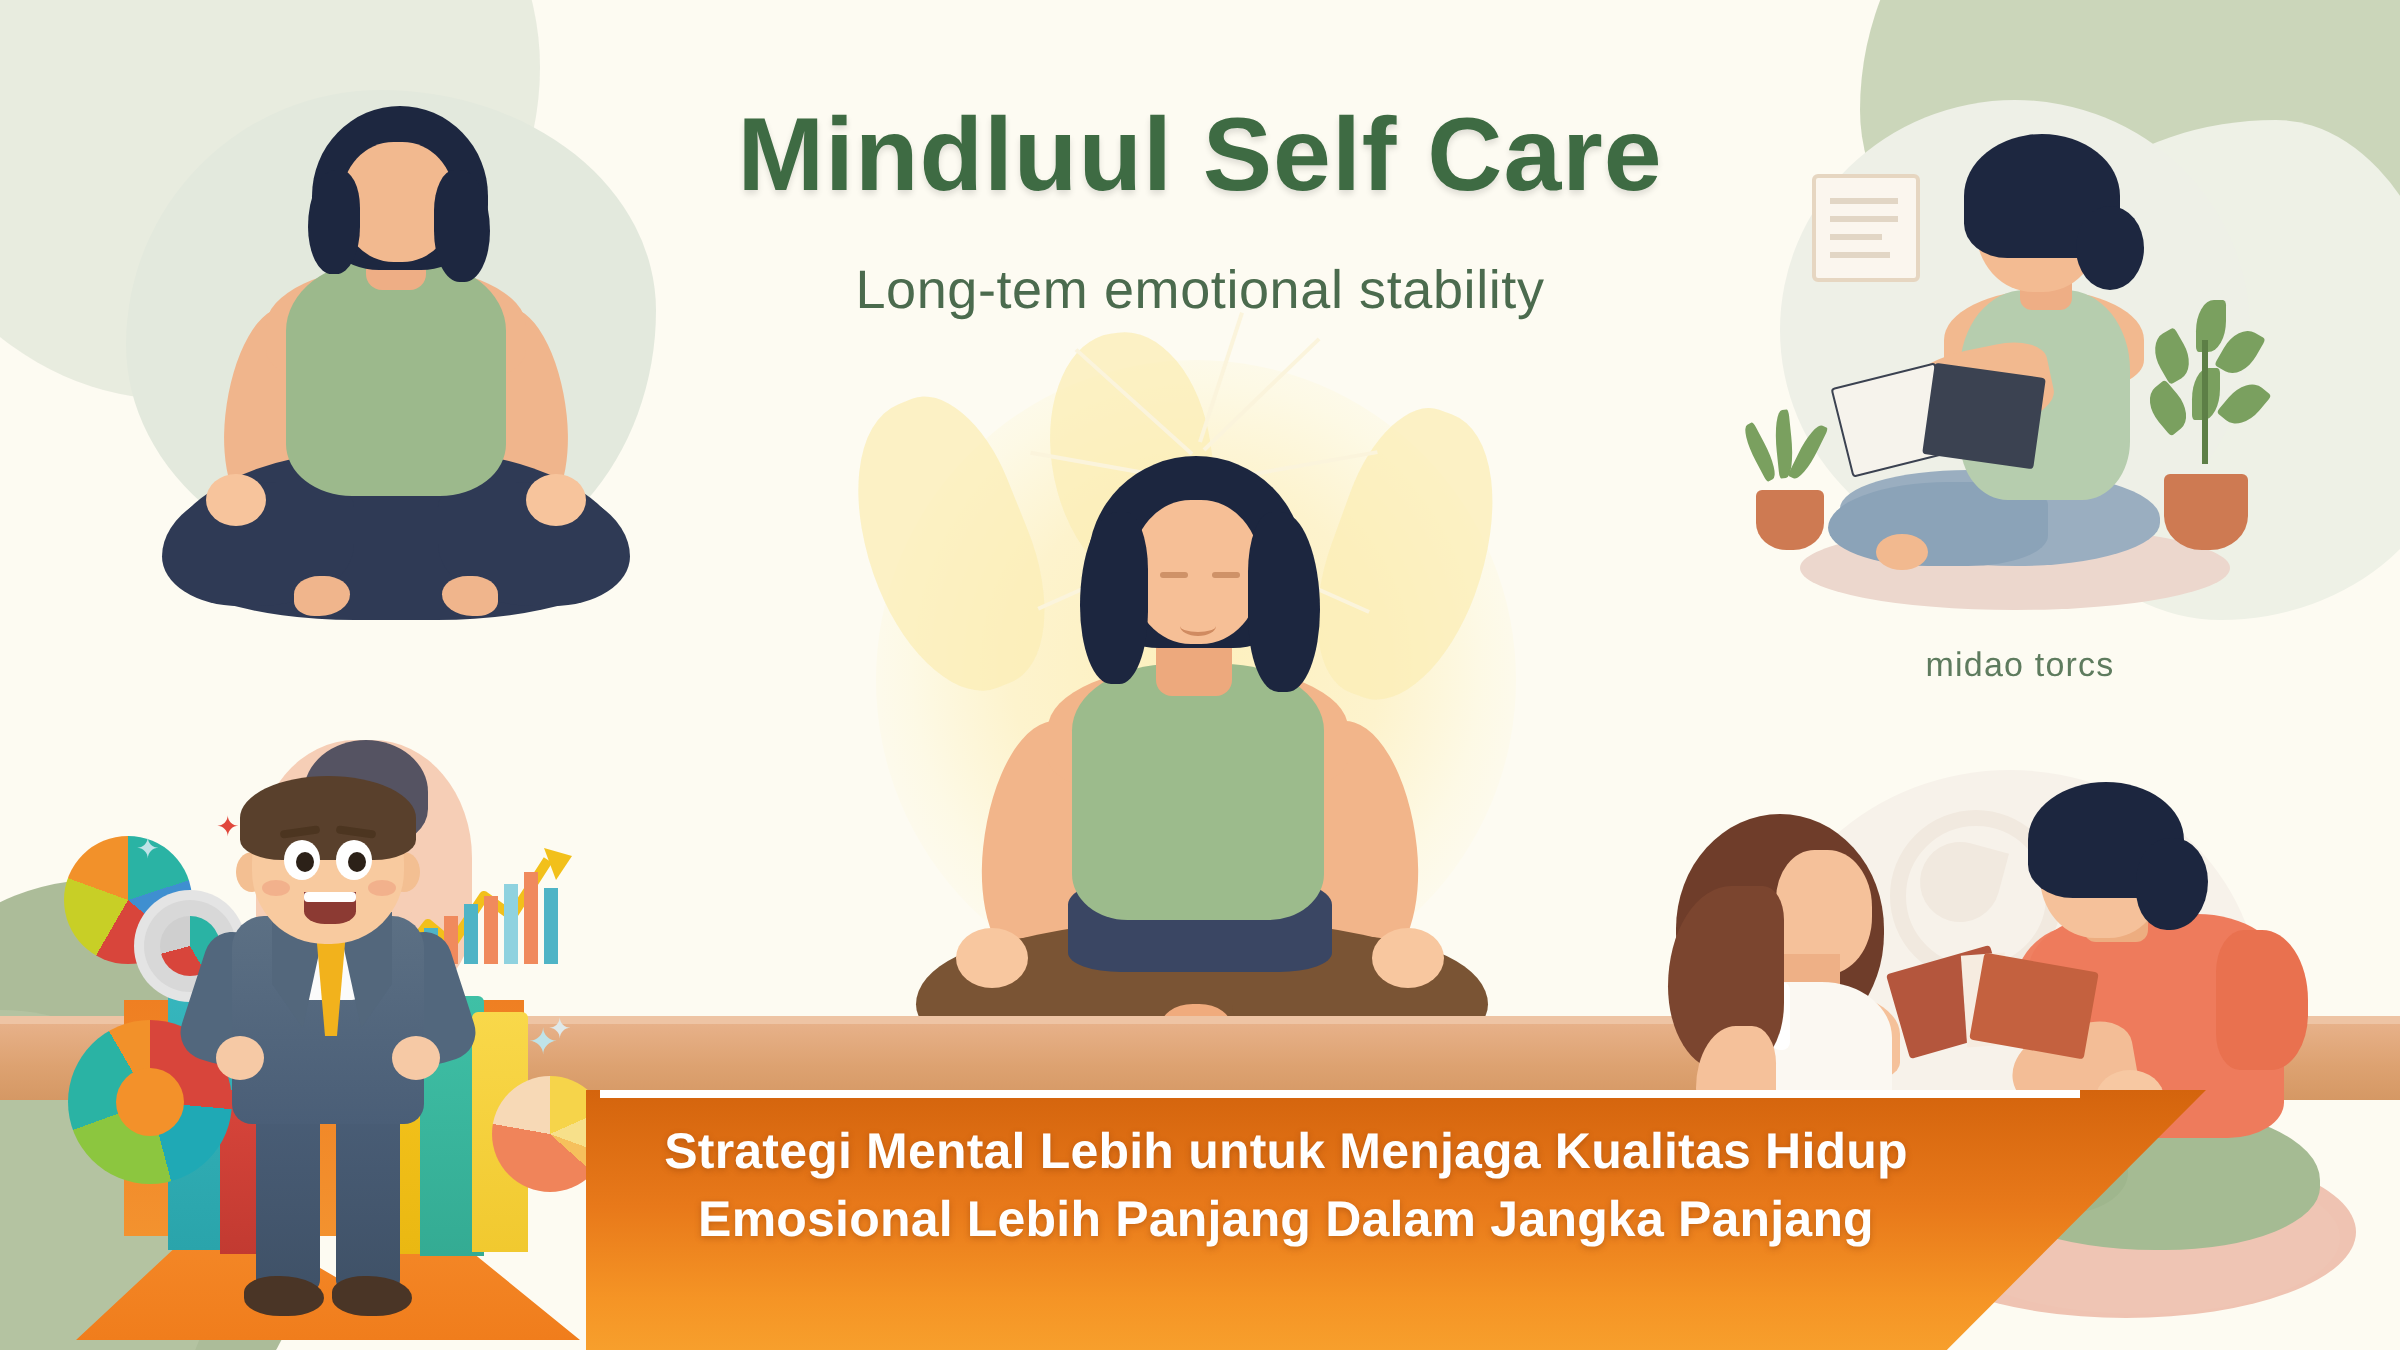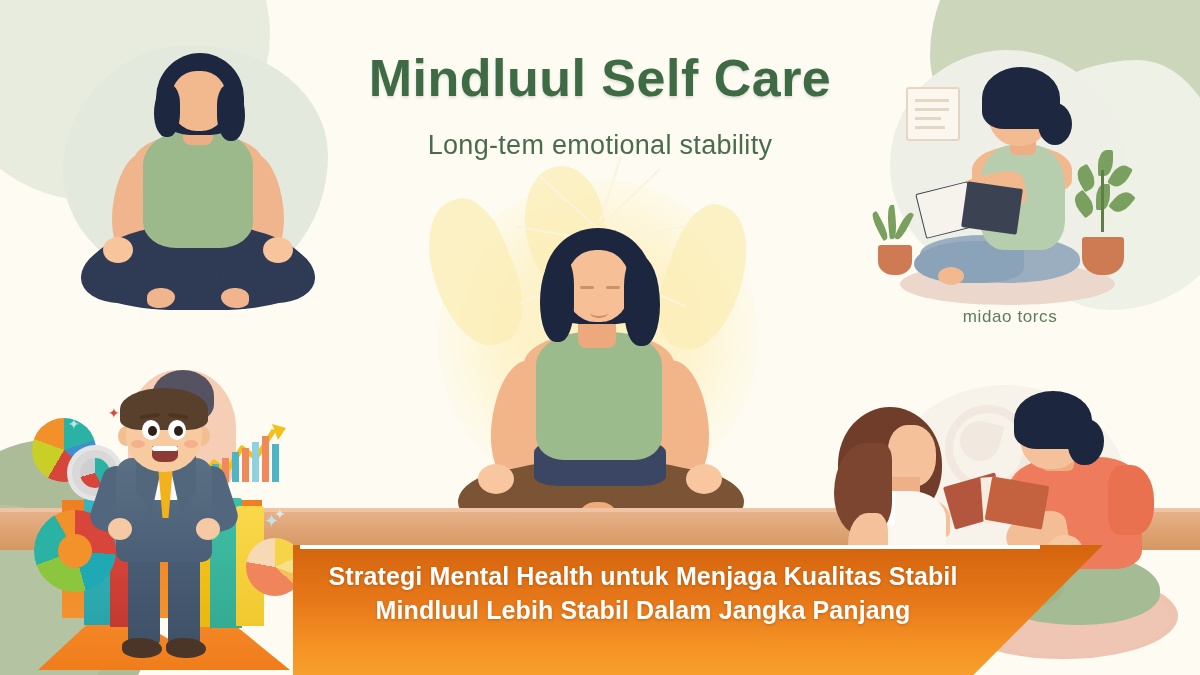--- a/index.html
+++ b/index.html
@@ -109,21 +109,21 @@
   .tr-bun{left:178px;top:58px;width:34px;height:42px;background:#1d2740;border-radius:50%;}
   .tr-arm{left:88px;top:130px;width:78px;height:40px;background:#f2b98f;border-radius:50% 30% 30% 50%;transform:rotate(-12deg);}
   .tr-book-l{left:60px;top:142px;width:52px;height:44px;background:#f6f3ec;
              border:1.5px solid #3b4251;border-radius:2px;transform:rotate(-14deg);}
   .tr-book-r{left:104px;top:140px;width:56px;height:46px;background:#3b4251;border-radius:2px;transform:rotate(8deg);}
   .tr-pot-l{left:18px;top:200px;width:34px;height:30px;background:#ce7a52;border-radius:3px 3px 45% 45%;}
   .tr-plant-l{left:12px;top:160px;width:46px;height:46px;}
   .tr-pot-r{left:222px;top:192px;width:42px;height:38px;background:#ce7a52;border-radius:3px 3px 45% 45%;}
   .tr-plant-r{left:212px;top:105px;width:62px;height:92px;}
   .leaf{position:absolute;background:#7aa05f;border-radius:60% 10% 60% 10%;}
-  .tr-caption{top:262px;}
+  .tr-caption{top:278px;}
 
   
   .p-c{left:430px;top:180px;width:340px;height:365px;}
   .c-glow{left:8px;top:0px;width:320px;height:320px;
           background:radial-gradient(circle at 50% 48%, #fdf0bd 0%, #fdf3cd 40%, rgba(253,247,214,.45) 62%, rgba(253,251,242,0) 78%);
           border-radius:50%;}
   .c-petal{position:absolute;background:#fbeeb6;opacity:.75;}
   .c-ray{position:absolute;background:#fbf4dc;height:2px;transform-origin:0 50%;}
   .c-legs{left:30px;top:280px;width:280px;height:72px;background:#7a5434;
           border-radius:48% 48% 42% 42% / 62% 62% 40% 40%;}
@@ -483,17 +483,17 @@
     <div class="sh m-pup-r"></div>
     <div class="sh m-cheek-l"></div>
     <div class="sh m-cheek-r"></div>
     <div class="sh m-mouth"></div>
     <div class="sh m-teeth"></div>
   </div>
 
   <div class="banner"></div>
   <div class="banner-topline"></div>
   <div class="banner-text">
-    <span class="banner-line">Strategi Mental Health untuk Menjaga Kualitas Stabil</span>
-    <span class="banner-line">Mindluul Lebih Stabil Dalam Jangka Panjang</span>
+    <span class="banner-line">Strategi Mental Lebih untuk Menjaga Kualitas Hidup</span>
+    <span class="banner-line">Emosional Lebih Panjang Dalam Jangka Panjang</span>
   </div>
 
 </div>
 
 </body></html>

